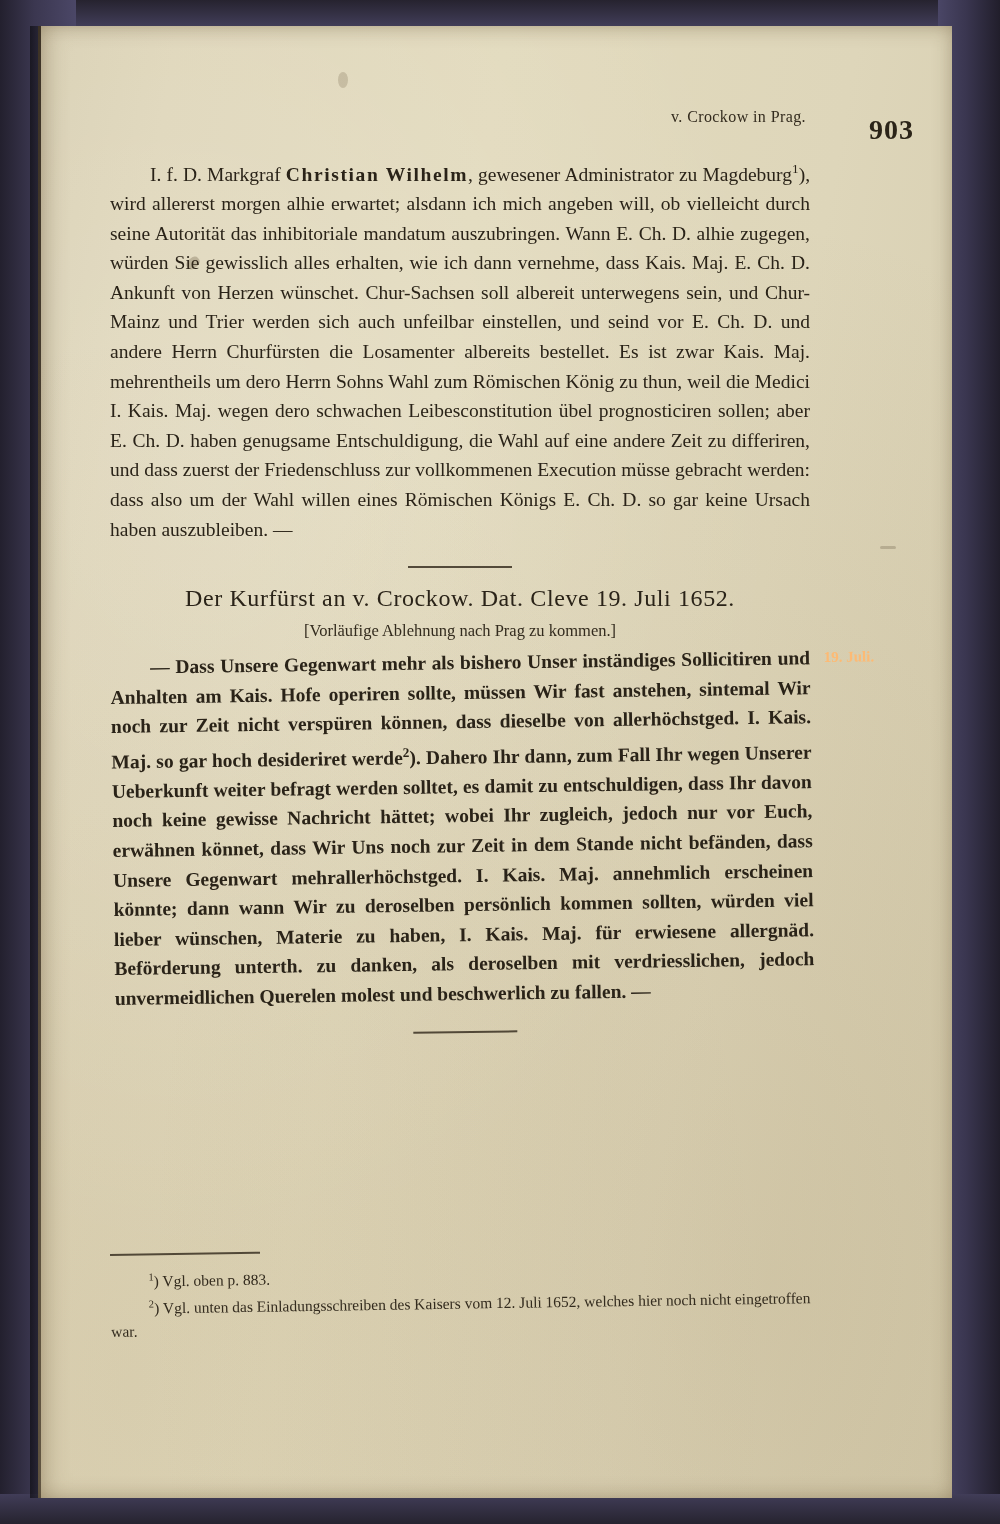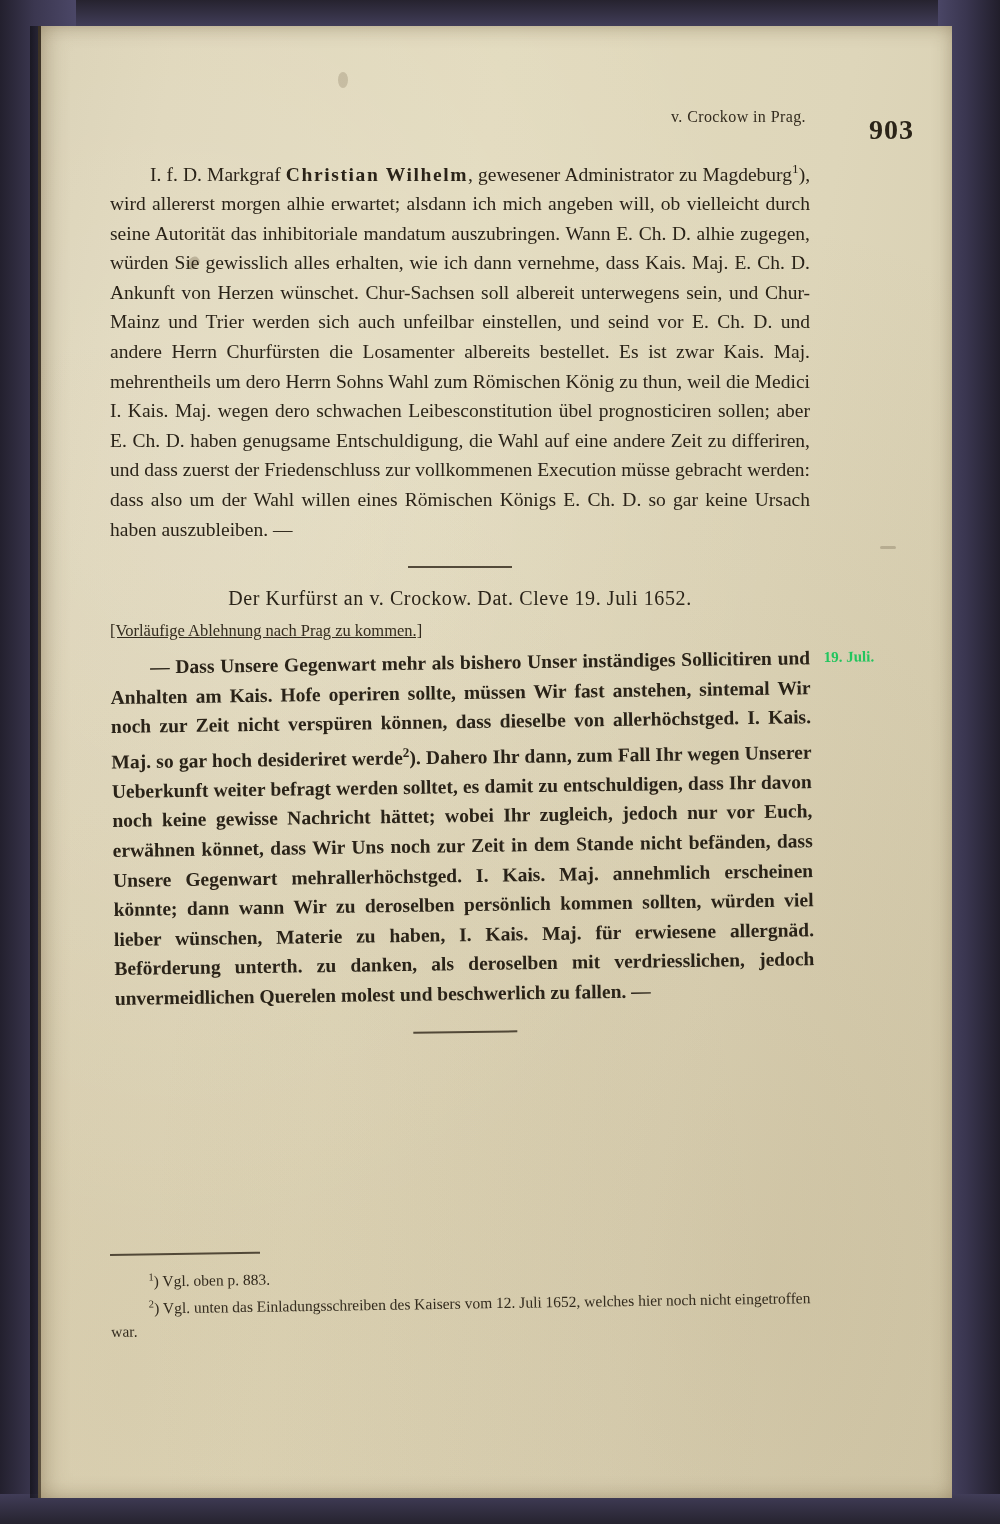--- a/index.html
+++ b/index.html
@@ -137,38 +137,38 @@
 
   .rule-short {
     width: 104px;
     height: 2px;
     background: #3a3022;
     margin: 22px auto 16px auto;
     opacity: 0.85;
   }
 
   .doc-heading {
-    font-size: 20px;
+    font-size: 24px;
     letter-spacing: 0.6px;
     text-align: center;
     margin: 6px 0 2px 0;
     color: #2a2318;
   }
   .doc-subheading {
     font-size: 16.5px;
+    text-align: center;
     margin: 2px 0 8px 0;
     color: #332b1e;
-    text-decoration: underline;
   }
 
   .marginal-date {
     position: absolute;
     right: -64px;
     font-size: 15px;
-    color: #22c55e;
+    color: #fdba74;
     white-space: nowrap;
   }
 
   
   .block-two {
     transform: rotate(-0.8deg);
     transform-origin: left top;
     font-weight: 600;
   }
 

